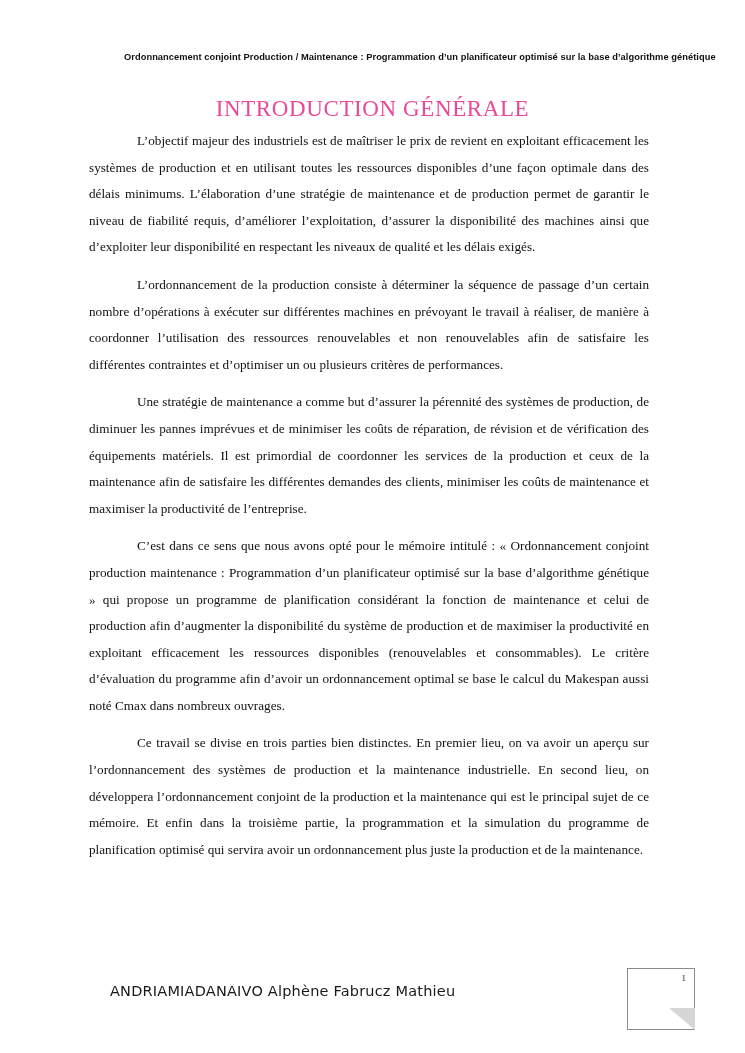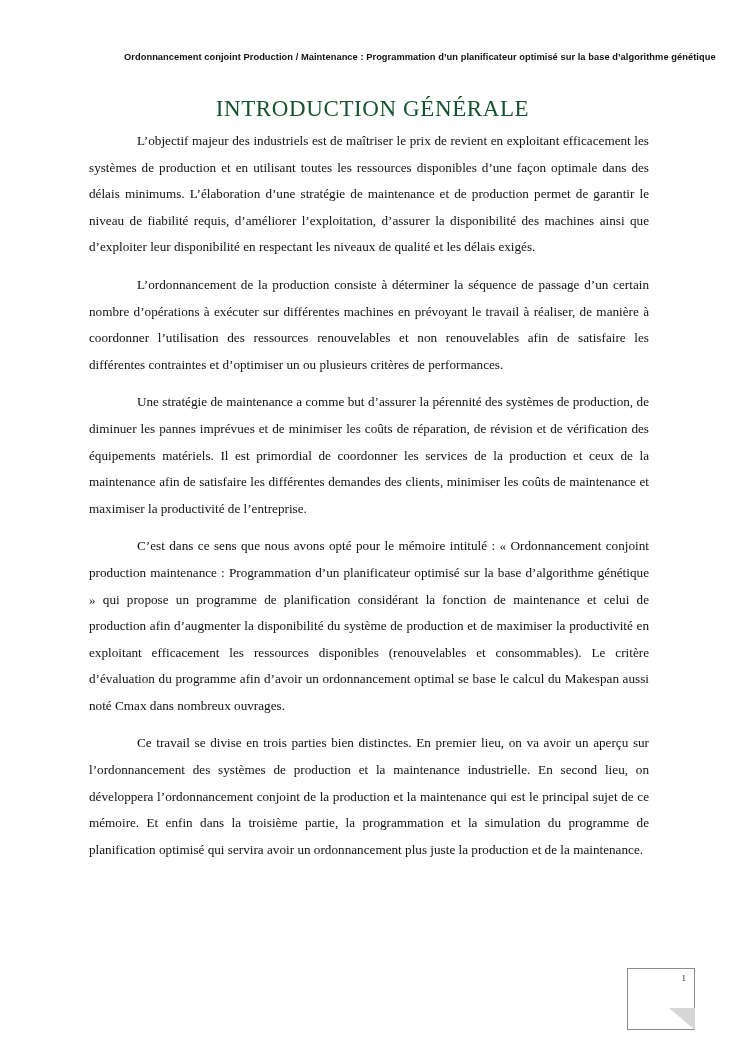--- a/index.html
+++ b/index.html
@@ -37,21 +37,21 @@
   }
   .doc-title {
     position: absolute;
     top: 96px;
     left: 0;
     width: 745px;
     text-align: center;
     font-size: 23px;
     font-family: "Liberation Serif", serif;
     letter-spacing: 0.6px;
-    color: #14532d;
+    color: #ec4899;
   }
   .content {
     position: absolute;
     top: 128px;
     left: 89px;
     width: 568px;
   }
   p.para {
     margin: 0 8px 0 0;
     text-align: justify;
@@ -114,19 +114,20 @@
   <div class="doc-title">INTRODUCTION GÉNÉRALE</div>
 
   <div class="content">
     <p class="para">L’objectif majeur des industriels est de maîtriser le prix de revient en exploitant efficacement les systèmes de production et en utilisant toutes les ressources disponibles d’une façon optimale dans des délais minimums. L’élaboration d’une stratégie de maintenance et de production permet de garantir le niveau de fiabilité requis, d’améliorer l’exploitation, d’assurer la disponibilité des machines ainsi que d’exploiter leur disponibilité en respectant les niveaux de qualité et les délais exigés.</p>
     <p class="para">L’ordonnancement de la production consiste à déterminer la séquence de passage d’un certain nombre d’opérations à exécuter sur différentes machines en prévoyant le travail à réaliser, de manière à coordonner l’utilisation des ressources renouvelables et non renouvelables afin de satisfaire les différentes contraintes et d’optimiser un ou plusieurs critères de performances.</p>
     <p class="para">Une stratégie de maintenance a comme but d’assurer la pérennité des systèmes de production, de diminuer les pannes imprévues et de minimiser les coûts de réparation, de révision et de vérification des équipements matériels. Il est primordial de coordonner les services de la production et ceux de la maintenance afin de satisfaire les différentes demandes des clients, minimiser les coûts de maintenance et maximiser la productivité de l’entreprise.</p>
     <p class="para">C’est dans ce sens que nous avons opté pour le mémoire intitulé : « Ordonnancement conjoint production maintenance : Programmation d’un planificateur optimisé sur la base d’algorithme génétique » qui propose un programme de planification considérant la fonction de maintenance et celui de production afin d’augmenter la disponibilité du système de production et de maximiser la productivité en exploitant efficacement les ressources disponibles (renouvelables et consommables).   Le critère d’évaluation du programme afin d’avoir un ordonnancement optimal se base le calcul du Makespan aussi noté Cmax dans nombreux ouvrages.</p>
     <p class="para">Ce travail se divise en trois parties bien distinctes. En premier lieu, on va avoir un aperçu sur l’ordonnancement des systèmes de production et la maintenance industrielle. En second lieu, on développera l’ordonnancement conjoint de la production et la maintenance qui est le principal sujet de ce mémoire. Et enfin dans la troisième partie, la programmation et la simulation du programme de planification optimisé qui servira avoir un ordonnancement plus juste la production et de la maintenance.</p>
   </div>
 
+  <div class="footer-name">ANDRIAMIADANAIVO Alphène Fabrucz Mathieu</div>
 
   <div class="page-corner">
     <span class="num">1</span>
   </div>
   <div class="fold-tri"></div>
 
 </div>
 
 </body></html>

